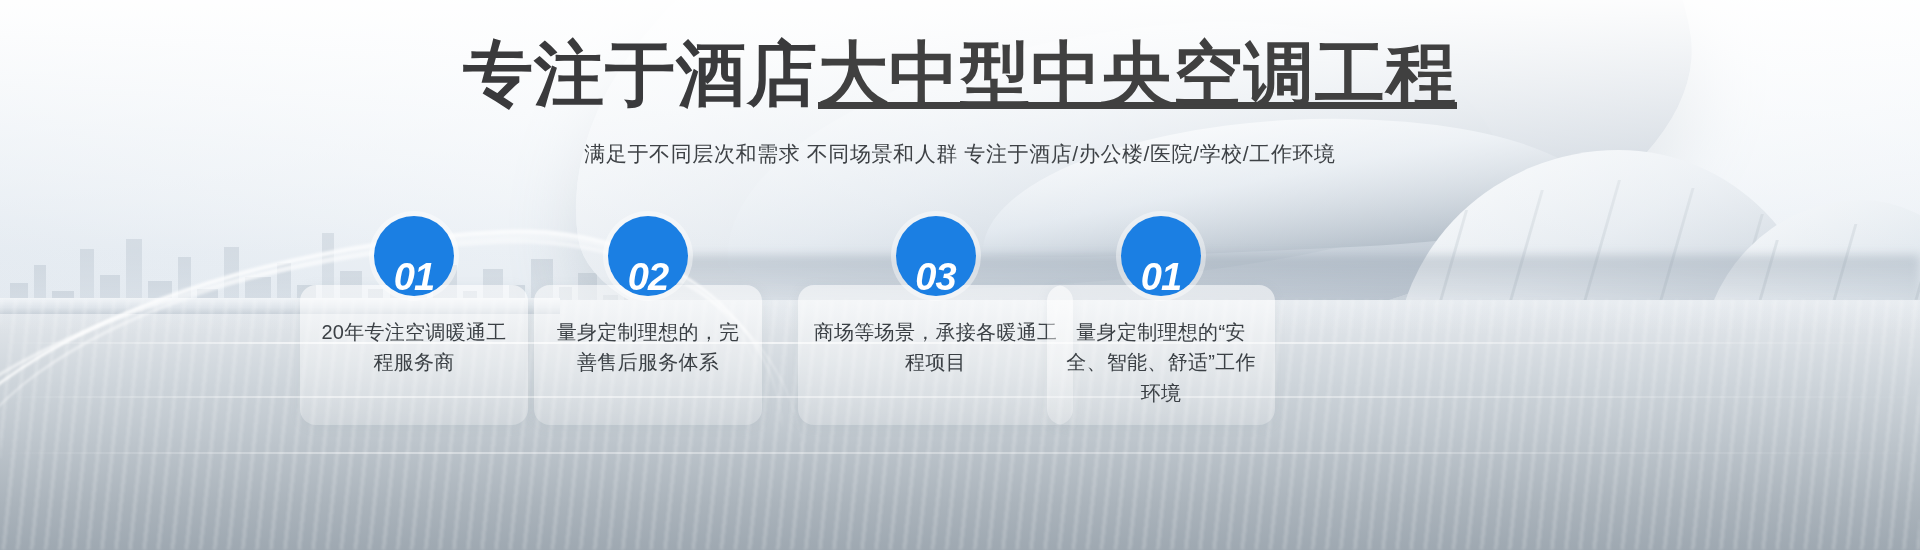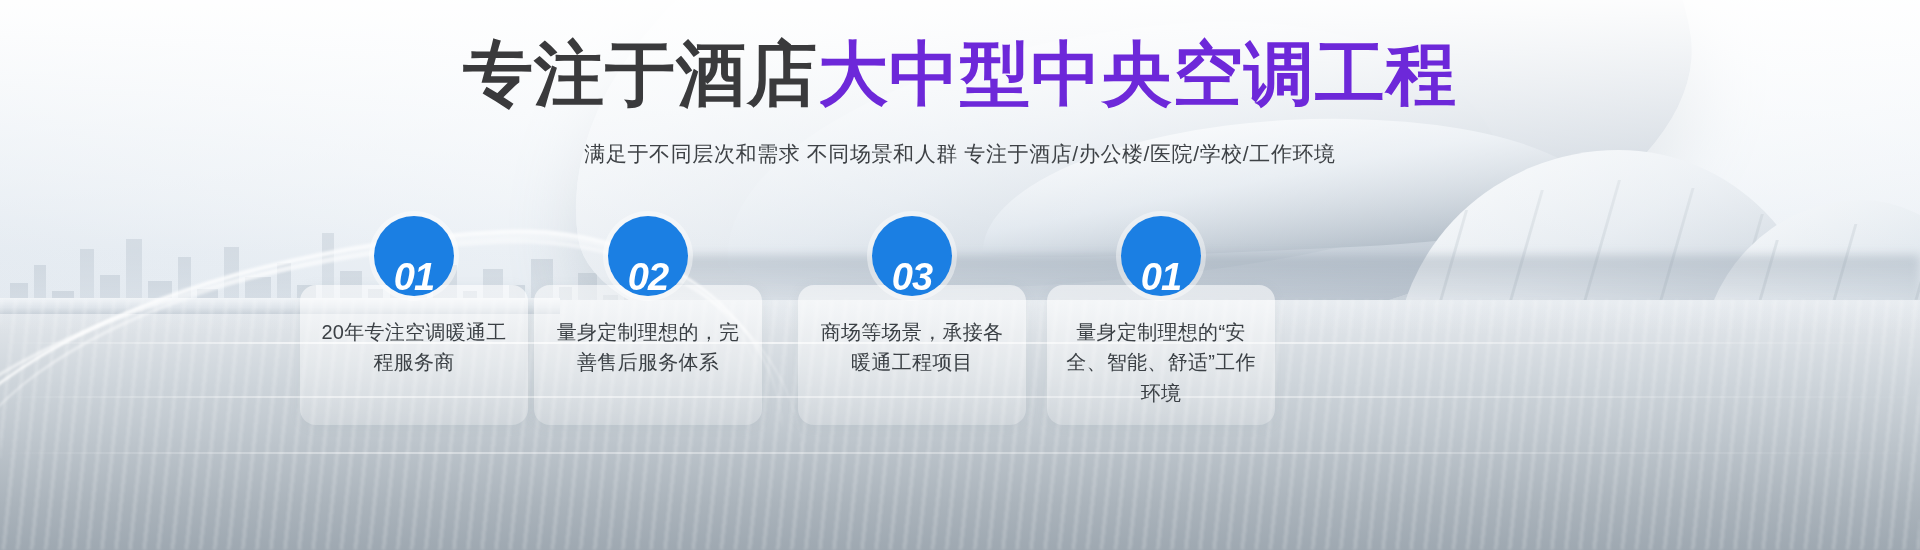--- a/index.html
+++ b/index.html
@@ -120,21 +120,21 @@
     top: 38px;
     text-align: center;
     font-size: 70px;
     font-weight: bold;
     letter-spacing: 1px;
     line-height: 1.05;
     white-space: nowrap;
     font-family: "Liberation Sans", "DejaVu Sans", sans-serif;
   }
   .headline .dark { color: #3a3a3c; }
-  .headline .blue { color: #6d28d9; }
+  .headline .blue { color: #404040; text-decoration: underline; }
 
   .subtitle {
     position: absolute;
     left: 0; right: 0;
     top: 140px;
     text-align: center;
     font-size: 21px;
     color: #3e4246;
     letter-spacing: 0.6px;
     white-space: nowrap;
@@ -152,21 +152,21 @@
     position: absolute;
     top: 0;
     width: 228px;
     height: 140px;
     background: linear-gradient(180deg, rgba(255,255,255,0.56) 0%, rgba(255,255,255,0.40) 55%, rgba(255,255,255,0.22) 100%);
     border-radius: 16px;
     box-shadow: 0 2px 12px rgba(150,162,175,0.12);
   }
   .card.c1 { left: 0px;   }
   .card.c2 { left: 234px; }
-  .card.c3 { left: 498px; }
+  .card.c3 { left: 498px; padding-left: 47px; }
   .card.c4 { left: 747px; }
 
   .badge {
     position: absolute;
     top: -69px;
     left: 50%;
     transform: translateX(-50%);
     width: 80px; height: 80px;
     border-radius: 50%;
     background: #1b7fe3;

